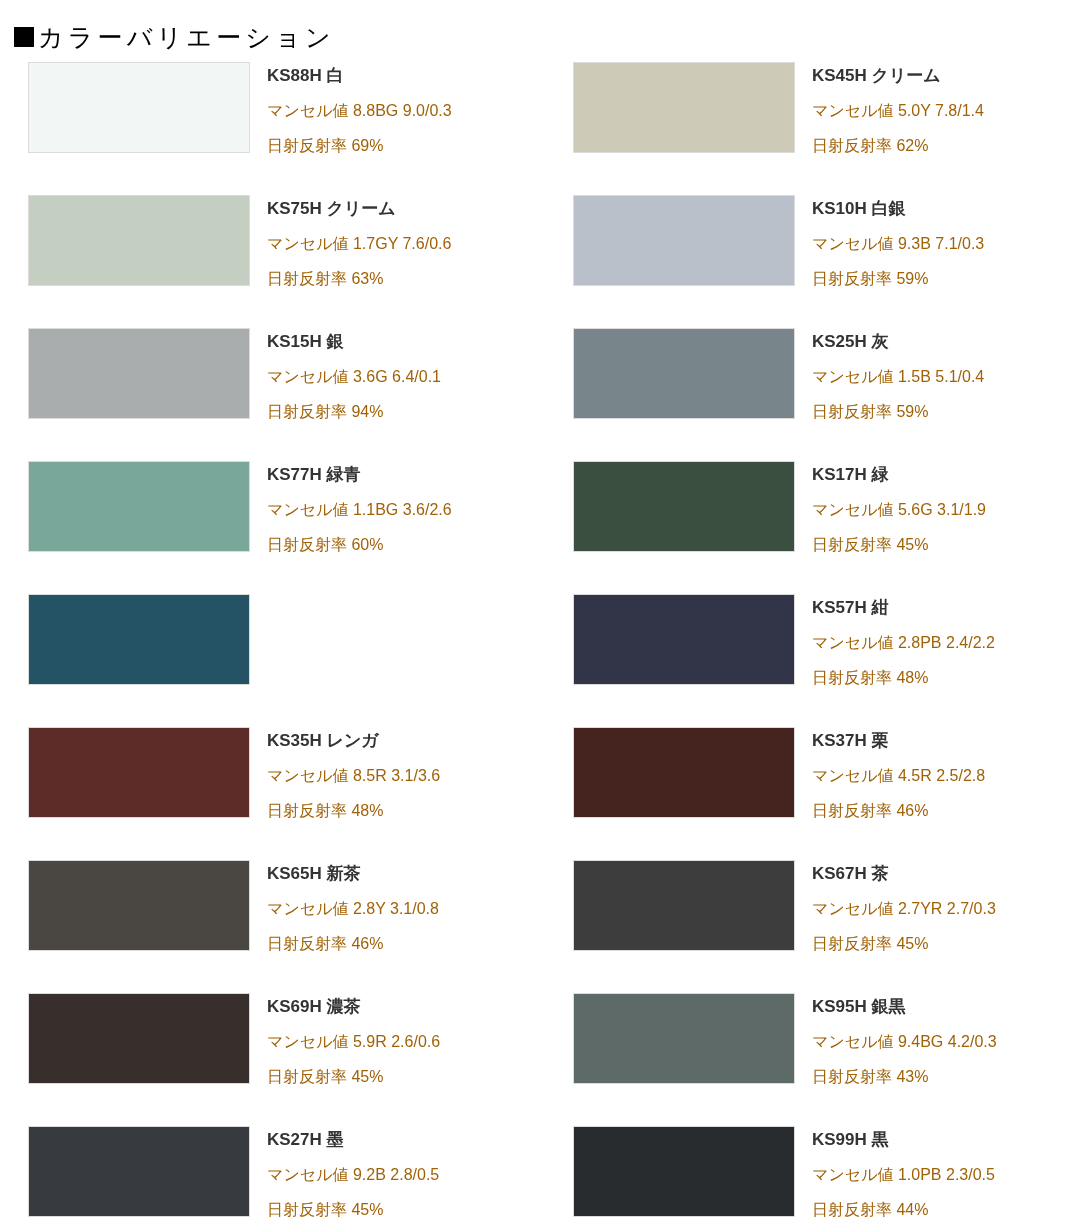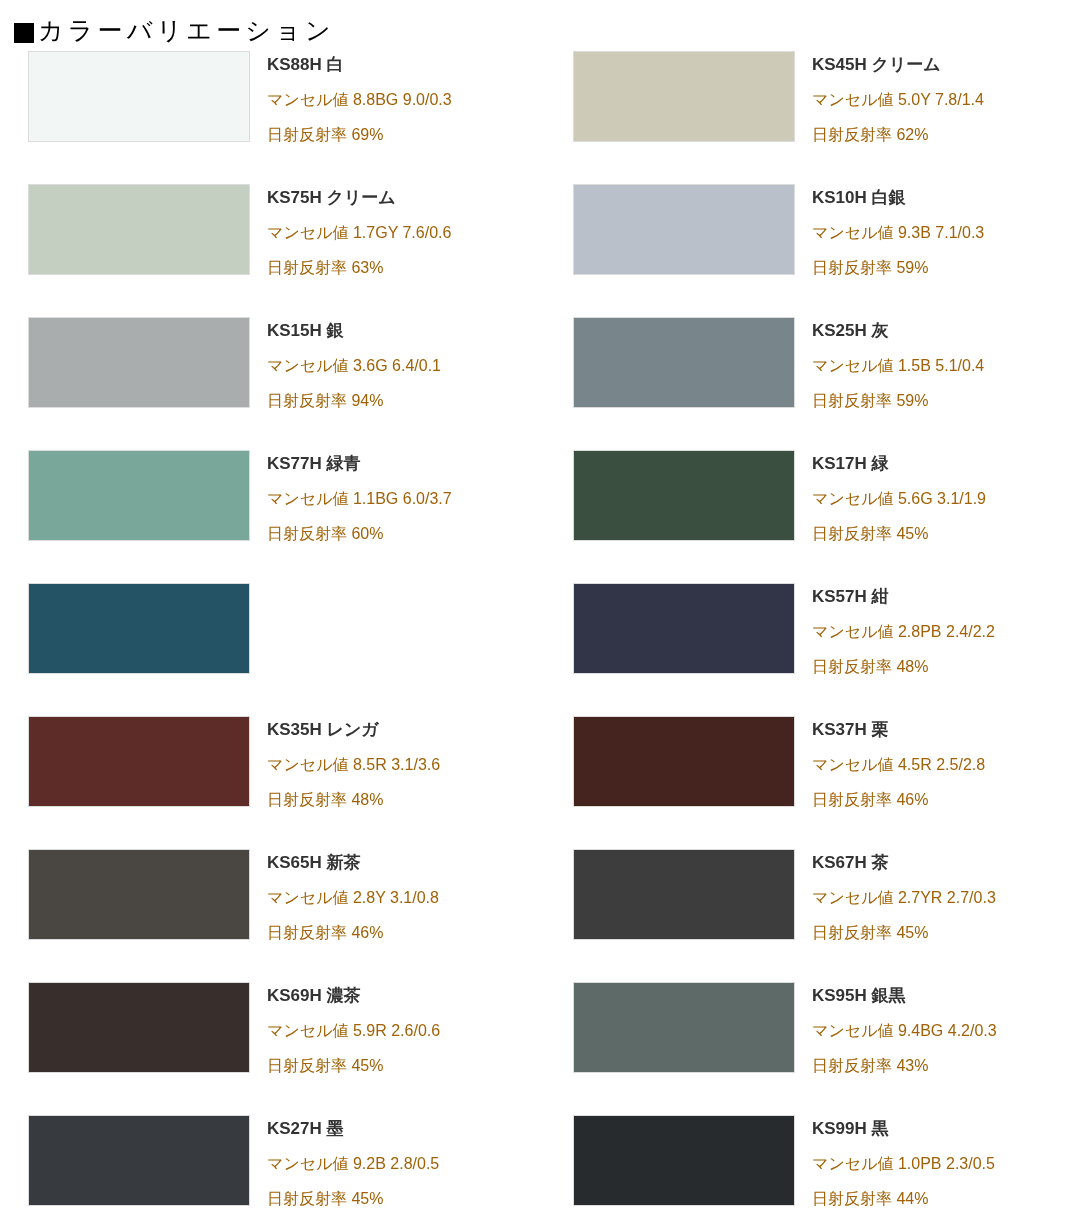--- a/index.html
+++ b/index.html
@@ -20,22 +20,22 @@
   .page {
     width: 1070px;
     height: 1229px;
     position: relative;
     padding: 0;
   }
 
   
   .section-heading {
     display: flex;
-    align-items: flex-end;
-    margin: 9px 0 0 14px;
+    align-items: center;
+    margin: 20px 0 0 14px;
     height: 34px;
   }
   .heading-marker {
     width: 20px;
     height: 20px;
     background: #000000;
     flex: 0 0 auto;
     margin-right: 4px;
   }
   .heading-text {
@@ -155,21 +155,21 @@
         <div class="swatch-info">
           <div class="swatch-title">KS25H 灰</div>
           <div class="swatch-detail">マンセル値 1.5B 5.1/0.4</div>
           <div class="swatch-detail">日射反射率 59%</div>
         </div>
       </div>
       <div class="color-item">
         <div class="swatch" style="background: rgb(121, 167, 154);"></div>
         <div class="swatch-info">
           <div class="swatch-title">KS77H 緑青</div>
-          <div class="swatch-detail">マンセル値 1.1BG 6.0/3.7</div>
+          <div class="swatch-detail">マンセル値 1.1BG 3.6/2.6</div>
           <div class="swatch-detail">日射反射率 60%</div>
         </div>
       </div>
       <div class="color-item">
         <div class="swatch" style="background: rgb(58, 79, 64);"></div>
         <div class="swatch-info">
           <div class="swatch-title">KS17H 緑</div>
           <div class="swatch-detail">マンセル値 5.6G 3.1/1.9</div>
           <div class="swatch-detail">日射反射率 45%</div>
         </div>

